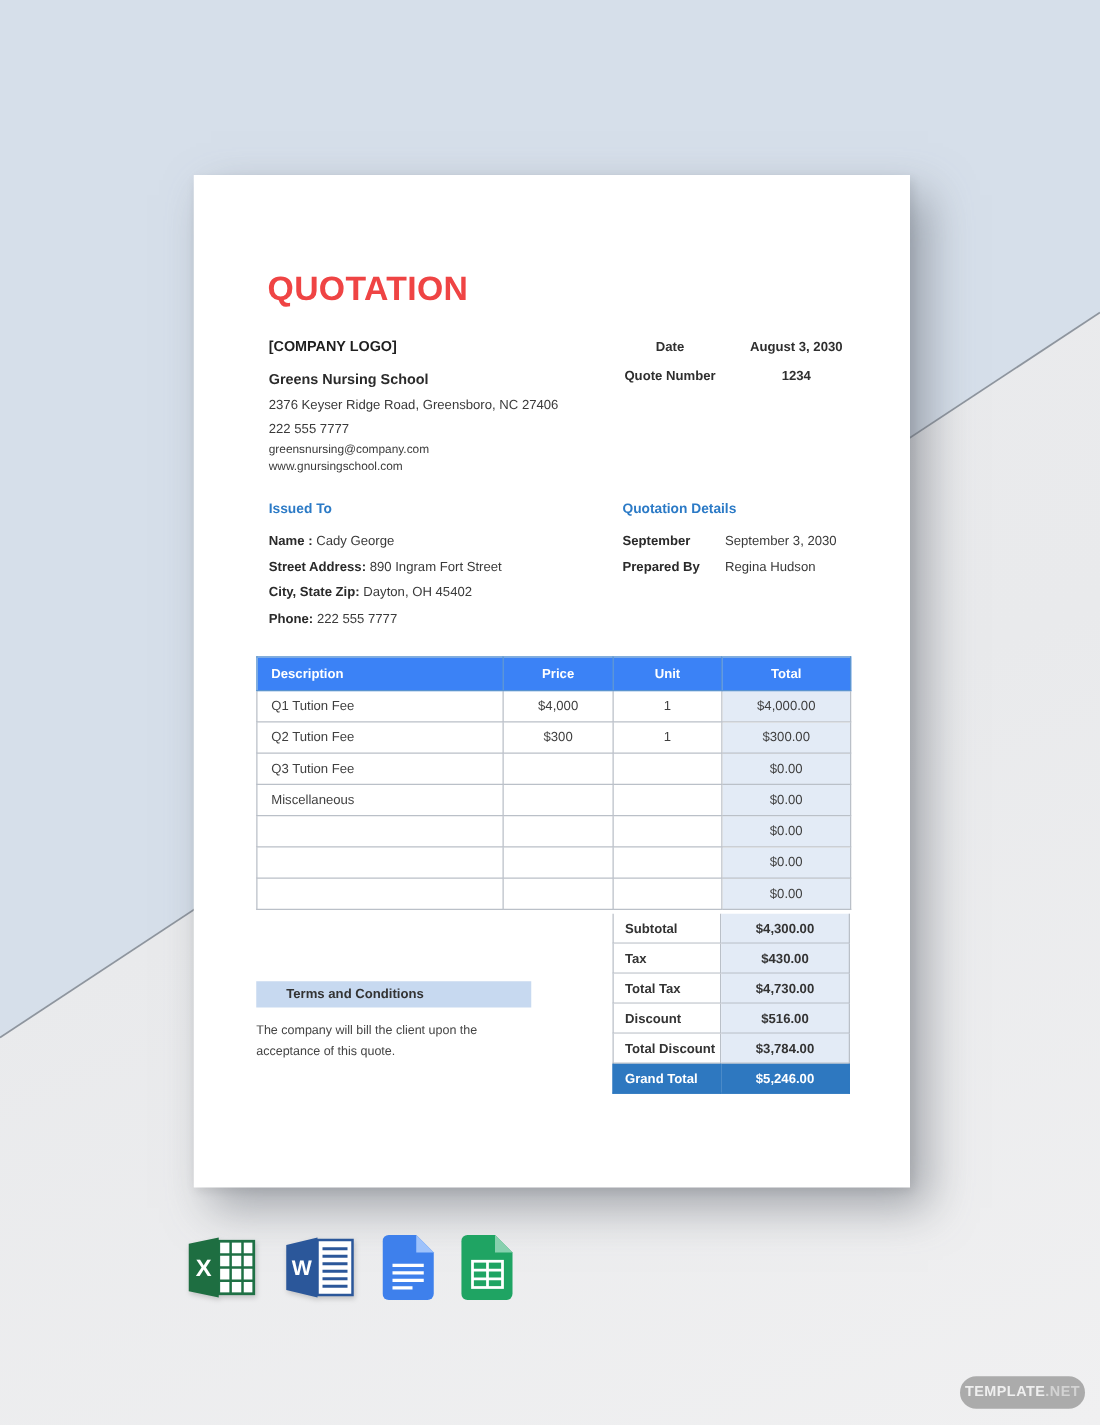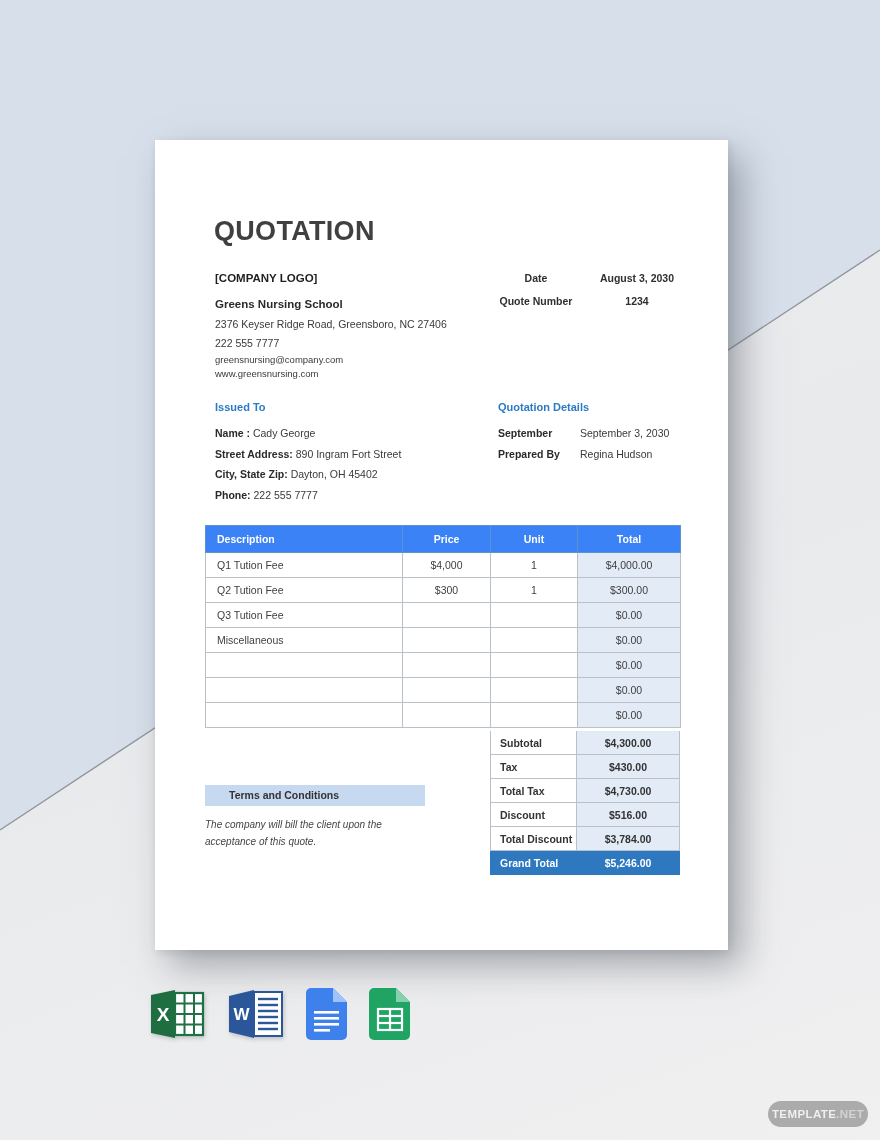--- a/index.html
+++ b/index.html
@@ -13,21 +13,21 @@
 
   
   .doc-page{
     position:absolute;left:155px;top:140px;width:573px;height:810px;
     background:#ffffff;z-index:2;
     box-shadow:14px 16px 34px rgba(104,110,118,.55), 2px 3px 8px rgba(0,0,0,.10);
   }
   .doc-page *{box-sizing:border-box;}
   .abs{position:absolute;}
 
-  .title{left:59px;top:76px;font-size:27px;font-weight:700;color:#404040;letter-spacing:.3px;}
+  .title{left:59px;top:76px;font-size:27px;font-weight:700;color:#ef4444;letter-spacing:.3px;}
 
   .company{left:60px;top:132px;color:#3a3a3a;white-space:nowrap;}
   .c-logo {font-size:11.5px;font-weight:700;color:#1f1f1f;margin-bottom:14px;}
   .c-name {font-size:11.5px;font-weight:700;color:#2b2b2b;margin-bottom:8px;}
   .c-addr {font-size:10.5px;margin-bottom:7px;}
   .c-phone{font-size:10.5px;margin-bottom:5px;}
   .c-email{font-size:9.5px;margin-bottom:3px;}
   .c-web  {font-size:9.5px;}
 
   .meta{left:336px;top:132px;}
@@ -73,21 +73,21 @@
     display:flex;align-items:center;justify-content:center;font-weight:700;color:#333;
   }
   .t-row.grand .t-label,.t-row.grand .t-value{
     background:#2e78c0;color:#fff;border-color:#2e78c0;
   }
 
   .terms-band{
     left:50px;top:645px;width:220px;height:21px;background:#c7d9f0;
     font-size:10.5px;font-weight:700;color:#333;line-height:21px;padding-left:24px;
   }
-  .terms-body{left:50px;top:676px;width:202px;font-size:10px;line-height:17px;color:#444;font-style:italic;}
+  .terms-body{left:50px;top:676px;width:202px;font-size:10px;line-height:17px;color:#444;}
 
   
   .file-icons{position:absolute;left:150px;top:987px;display:flex;align-items:center;gap:21px;z-index:2;}
   .file-icons .icon{display:inline-block;line-height:0;}
   .icon.soft-shadow svg{filter:drop-shadow(1px 2px 2px rgba(0,0,0,.18));}
 
   .tn-badge{
     position:absolute;left:768px;top:1101px;width:100px;height:26px;border-radius:13px;
     background:#ababab;display:flex;align-items:center;justify-content:center;
     font-size:11.5px;font-weight:700;color:#efefef;letter-spacing:.4px;z-index:2;
@@ -105,21 +105,21 @@
 <div class="doc-page">
 
   <div class="abs title">QUOTATION</div>
 
   <div class="abs company">
     <div class="c-logo">[COMPANY LOGO]</div>
     <div class="c-name">Greens Nursing School</div>
     <div class="c-addr">2376 Keyser Ridge Road, Greensboro, NC 27406</div>
     <div class="c-phone">222 555 7777</div>
     <div class="c-email">greensnursing@company.com</div>
-    <div class="c-web">www.greensnursing.com</div>
+    <div class="c-web">www.gnursingschool.com</div>
   </div>
 
   <div class="abs meta">
     <div class="meta-row">
       <span class="meta-label">Date</span>
       <span class="meta-value">August 3, 2030</span>
     </div>
     <div class="meta-row">
       <span class="meta-label">Quote Number</span>
       <span class="meta-value">1234</span>

